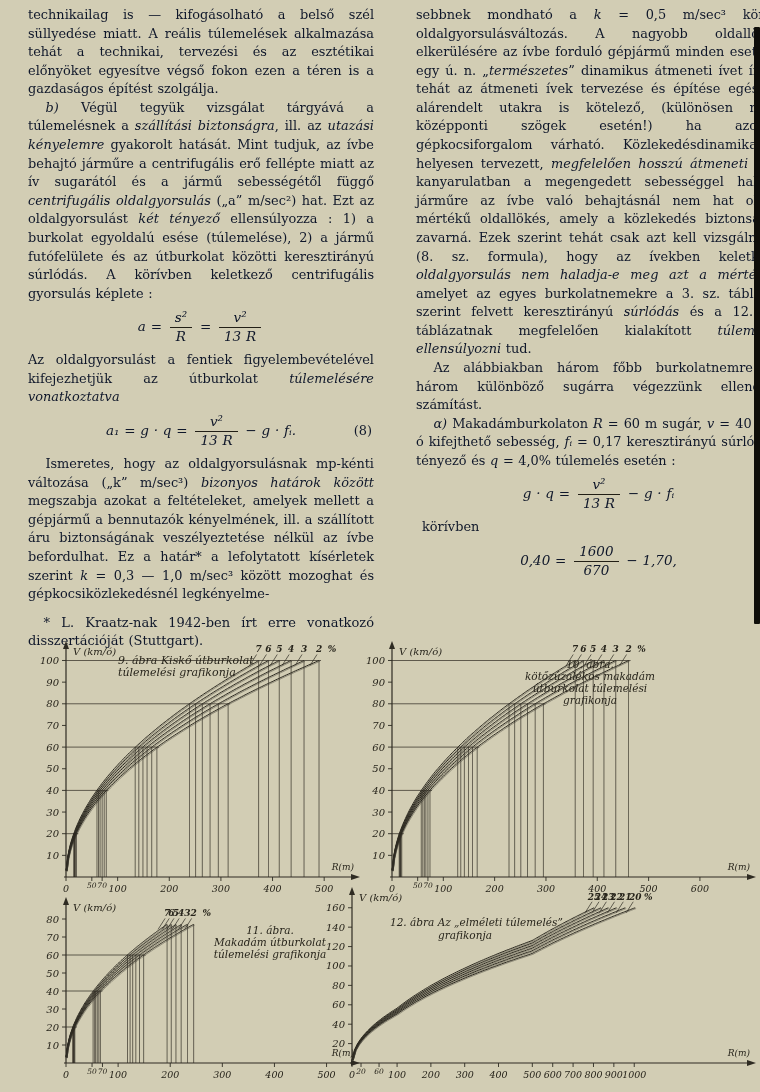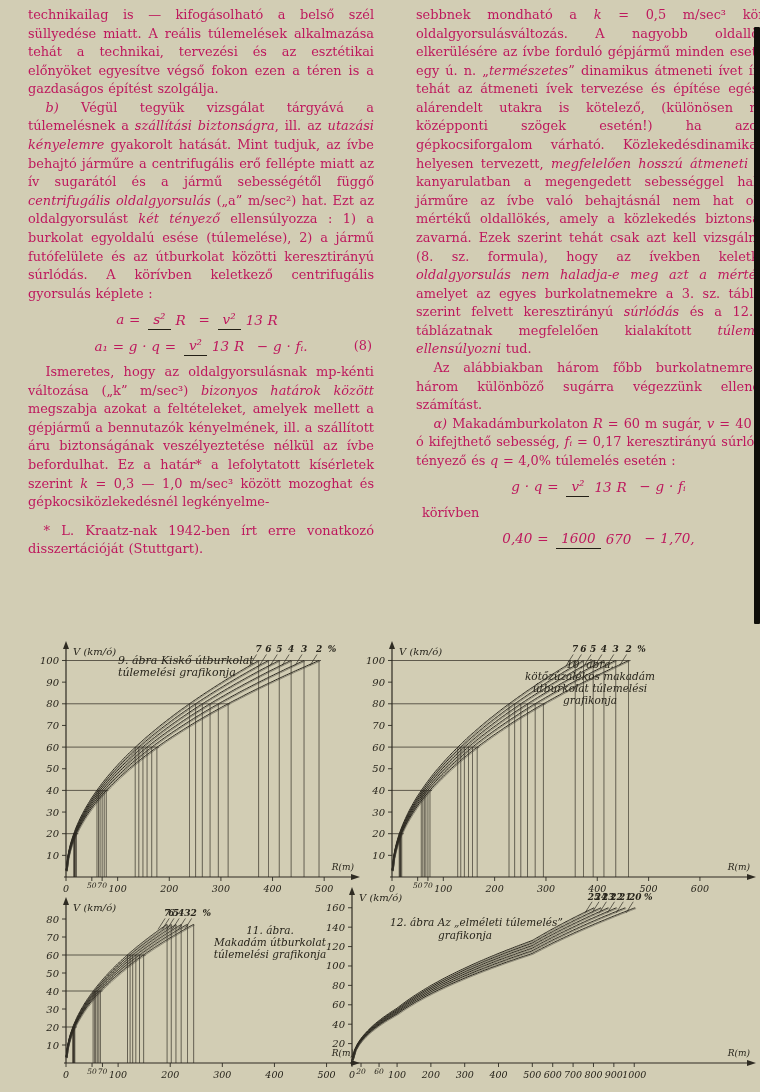--- a/index.html
+++ b/index.html
@@ -2,40 +2,40 @@
 <html><head>
 <meta charset="utf-8">
 <style>
   html,body{margin:0;padding:0;}
   #page{
     position:relative;
     width:760px;height:1092px;
     background:#d2cdb4;
     overflow:hidden;
     font-family:"DejaVu Serif", serif;
-    color:#be185d;
+    color:#0f172a;
   }
   .col{
     position:absolute;
     font-size:12.9px;
     line-height:1.44;
     text-align:justify;
     word-spacing:0.5px;
   }
   #left-col{left:28px;top:6px;width:346px;}
   #right-col{left:387px;top:6px;width:365px;margin-left:29px;}
   .para{margin:0;}
   .para.ind{text-indent:1.35em;}
   .formula{
     position:relative;
     display:flex;justify-content:center;align-items:center;
     font-style:italic;font-size:13.5px;
     margin:7px 0 7px 0;text-align:center;
   }
-  .frac{display:inline-flex;flex-direction:row;vertical-align:middle;margin:0 3px;line-height:1.15;}
+  .frac{display:inline-flex;flex-direction:column;vertical-align:middle;margin:0 3px;line-height:1.15;}
   .fnum{padding:0 5px 1px 5px;border-bottom:1.2px solid #221f16;}
   .fden{padding:1px 5px 0 5px;}
   .eqnum{position:absolute;right:2px;top:50%;transform:translateY(-50%);font-style:normal;font-size:12.9px;}
   .footnote{
     font-size:13px;line-height:1.38;margin-top:10px;text-align:justify;
   }
   .footnote .fn-ind{text-indent:1.2em;display:block;}
   .alapjan{margin:2px 0 2px 6px;}
   .edge-strip{
     position:absolute;right:0;top:27px;width:6px;height:597px;
@@ -54,20 +54,21 @@
     <p class="para ind"><i>b)</i> Végül tegyük vizsgálat tárgyává a túlemelésnek a <i>szállítási biztonságra</i>, ill. az <i>utazási kényelemre</i> gyakorolt hatását. Mint tudjuk, az ívbe behajtó járműre a centrifugális erő fellépte miatt az ív sugarától és a jármű sebességétől függő <i>centrifugális oldalgyorsulás</i> („a” m/sec²) hat. Ezt az oldalgyorsulást <i>két tényező</i> ellensúlyozza : 1) a burkolat egyoldalú esése (túlemelése), 2) a jármű futófelülete és az útburkolat közötti keresztirányú súrlódás. A körívben keletkező centrifugális gyorsulás képlete :</p>
     <div class="formula">
       <span><i>a</i>  =  <span class="frac">
             <span class="fnum">s²</span>
             <span class="fden">R</span>
           </span>  =  <span class="frac">
             <span class="fnum">v²</span>
             <span class="fden">13 R</span>
           </span></span>
     </div>
+    <p class="para">Az oldalgyorsulást a fentiek figyelembevételével kifejezhetjük az útburkolat <i>túlemelésére vonatkoztatva</i></p>
     <div class="formula">
       <span><i>a₁ = g · q</i>  =  <span class="frac">
             <span class="fnum">v²</span>
             <span class="fden">13 R</span>
           </span>  −  <i>g · fᵢ</i>.</span>
       <span class="eqnum">(8)</span>
     </div>
     <p class="para ind">Ismeretes, hogy az oldalgyorsulásnak mp-kénti változása („k” m/sec³) <i>bizonyos határok között</i> megszabja azokat a feltételeket, amelyek mellett a gépjármű a bennutazók kényelmének, ill. a szállított áru biztonságának veszélyeztetése nélkül az ívbe befordulhat. Ez a határ* a lefolytatott kísérletek szerint <i>k</i> = 0,3 — 1,0 m/sec³ között mozoghat és gépkocsiközlekedésnél legkényelme-</p>
     <div class="footnote">
       <span class="fn-ind">* L. Kraatz-nak 1942-ben írt erre vonatkozó disszertációját (Stuttgart).</span>

